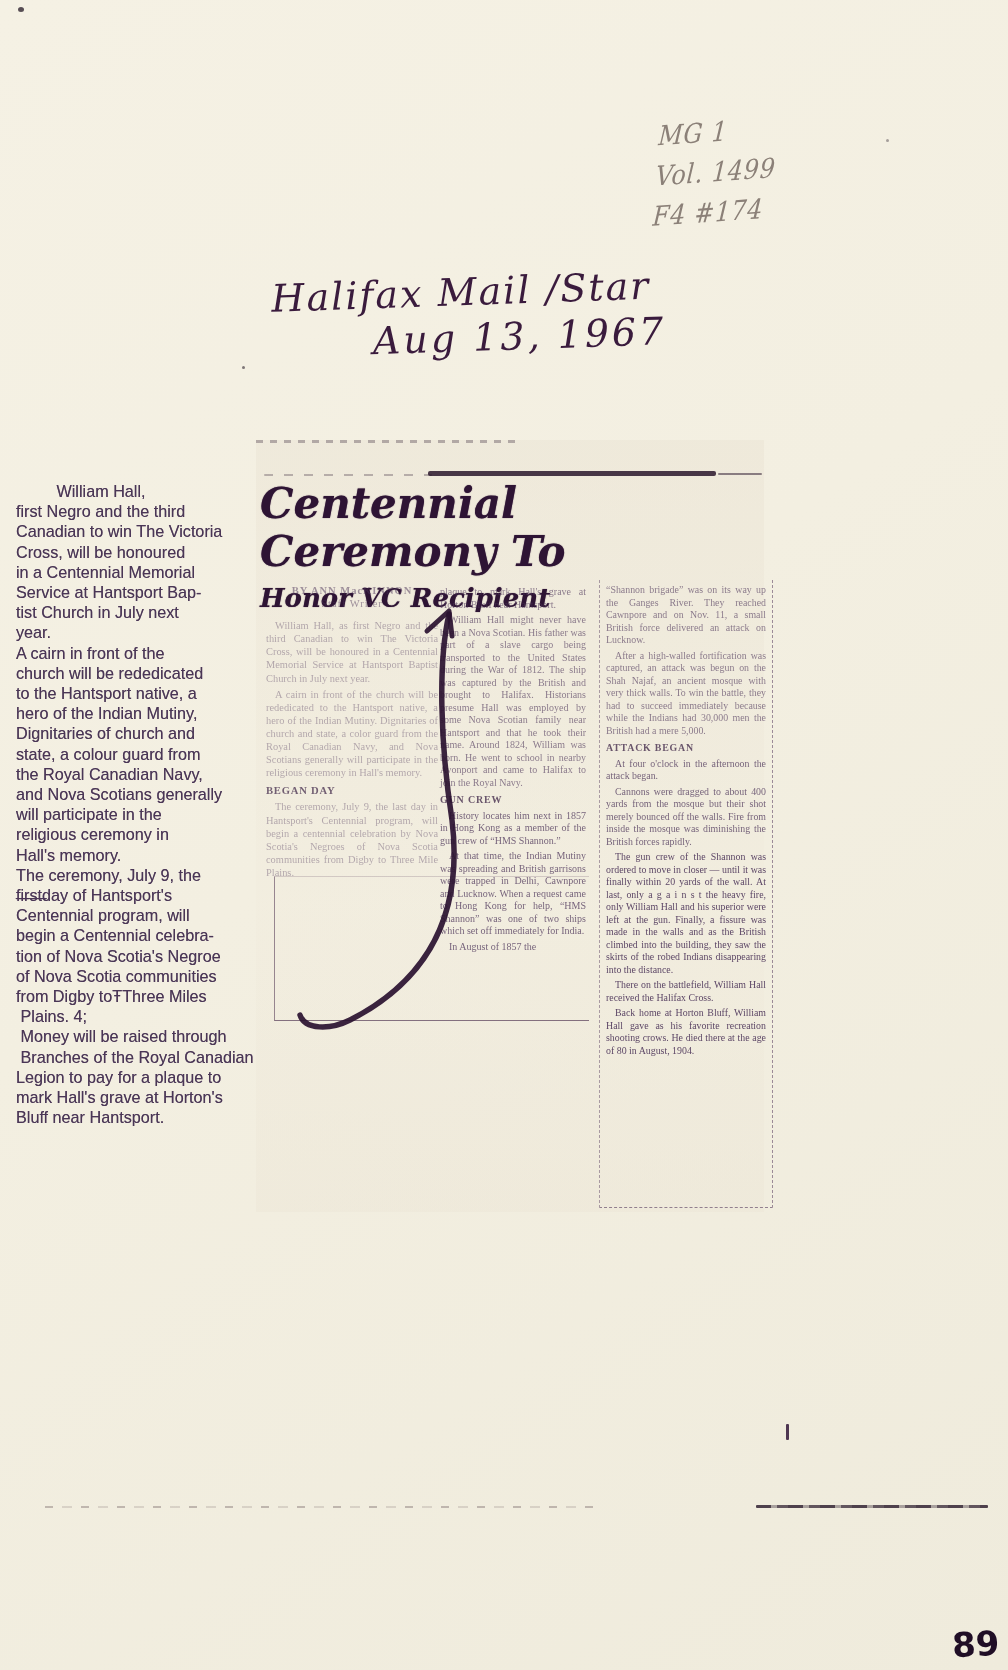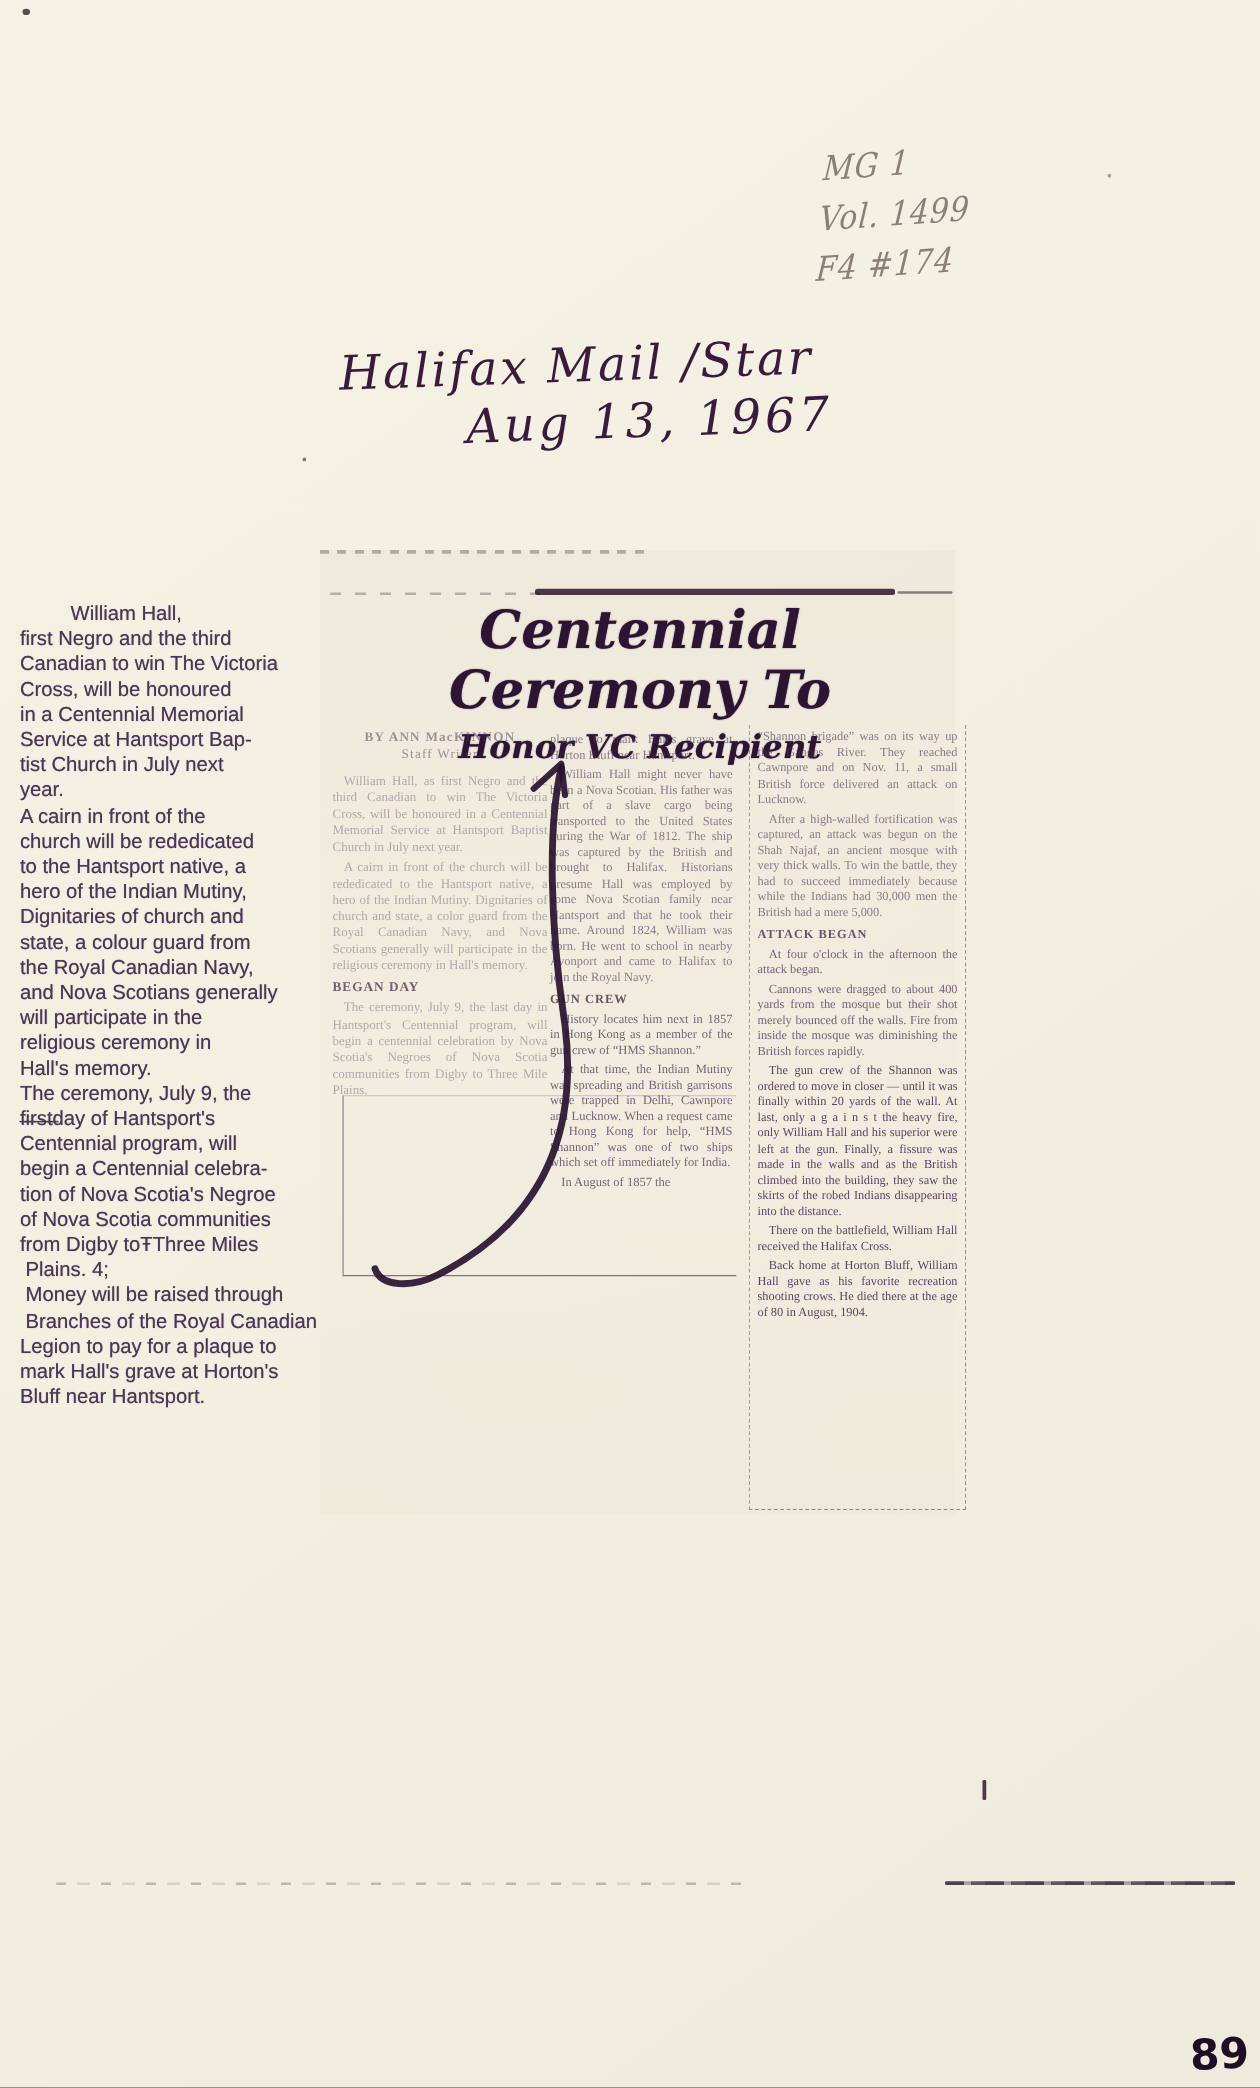--- a/index.html
+++ b/index.html
@@ -38,21 +38,21 @@
     background:linear-gradient(180deg, rgba(231,223,207,.38), rgba(238,231,216,.18) 60%, rgba(233,225,209,.3));
   }
   .smudge { position:absolute; background:#241026; border-radius:2px; }
   .smudge-a { left:8px; top:34px; width:168px; height:2px; opacity:.28;
     background:repeating-linear-gradient(90deg,#241026 0 9px, transparent 9px 20px); }
   .smudge-b { left:172px; top:31px; width:288px; height:5px; opacity:.82; filter:blur(.4px); }
   .smudge-c { left:462px; top:33px; width:44px; height:2px; opacity:.5; }
   .smudge-h2 { left:44px; top:88px; width:262px; height:3px; opacity:.3;
     background:repeating-linear-gradient(90deg,#241026 0 7px, transparent 7px 14px); }
 
-  .headline { position:absolute; left:4px; right:0; top:40px; text-align:center;
+  .headline { position:absolute; left:4px; right:0; top:40px; text-align:left;
     color:#2e1434; font-family:"DejaVu Serif", serif; font-weight:bold; font-style:italic;
     filter:blur(.25px); text-shadow:0 0 1px rgba(46,20,52,.8); }
   .headline .h1 { font-size:42px; line-height:48px; letter-spacing:0; }
   .headline .h2 { font-size:26px; line-height:44px;font-style:italic; }
 
   .col { position:absolute; font-family:"Liberation Serif", serif;
     color:#4b3358; text-align:justify; }
   .col p { margin:0 0 3px 0; text-indent:9px; }
   .col p.noind { text-indent:0; }
   .subhead { font-weight:bold; letter-spacing:.8px; margin:5px 0 3px 0; color:#3c2345; }

